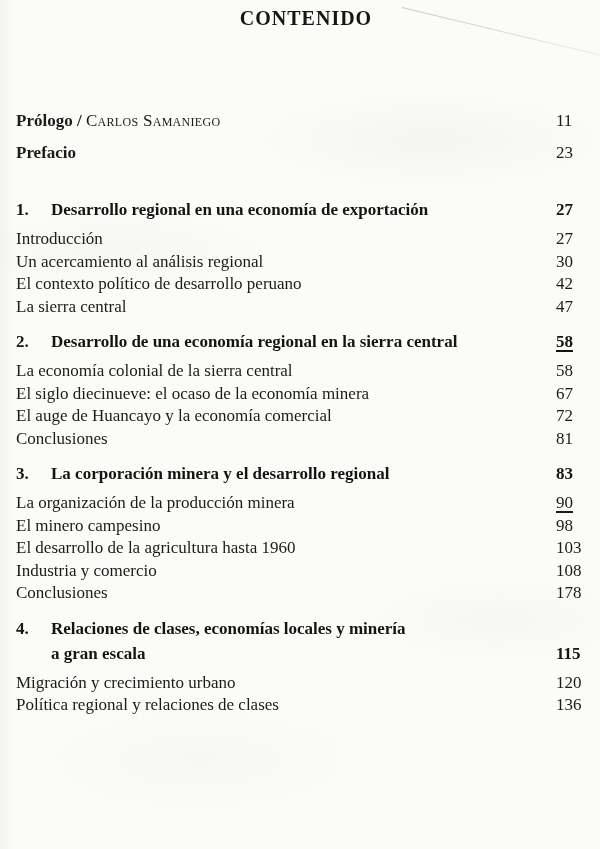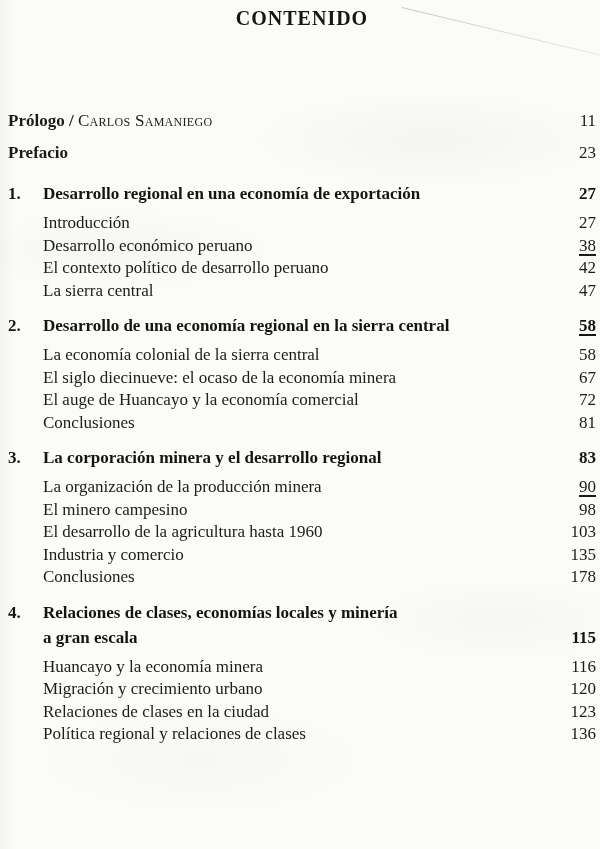--- a/index.html
+++ b/index.html
@@ -35,36 +35,36 @@
     width: 218px;
     height: 1px;
     background: linear-gradient(90deg, rgba(140,140,132,0.45), rgba(160,160,152,0.18));
     transform: rotate(13.5deg);
     transform-origin: left top;
     pointer-events: none;
   }
 
   .toc {
     position: relative;
-    padding: 0 4px 0 8px;
+    padding: 0 4px 0 16px;
   }
   .page-title {
     margin: 0;
     padding-top: 6px;
     text-align: center;
     font-size: 20px;
     line-height: 24px;
     font-weight: bold;
     letter-spacing: 1px;
     color: #151515;
   }
 
   .front-matter {
     margin-top: 75px;
-    margin-bottom: 12px;
+    margin-bottom: 28px;
   }
   .front-matter .row {
     line-height: 32px;
     font-size: 17px;
   }
   .front-label { font-weight: bold; }
   .front-author {
     font-variant: small-caps;
     font-weight: normal;
     letter-spacing: 0.3px;
@@ -77,34 +77,33 @@
   .row .num {
     flex: none;
     width: 35px;
     align-self: flex-start;
     font-weight: bold;
   }
   .row .label { flex: 1 1 auto; }
   .row .pg {
     flex: none;
     min-width: 40px;
-    text-align: right;
+    text-align: left;
     white-space: nowrap;
   }
 
   .chapter { margin-top: 11px; }
   .chapter .heading-row {
     font-size: 17px;
     line-height: 25px;
     font-weight: bold;
     color: #141414;
     margin-bottom: 6px;
   }
   .chapter .items {
-    margin-left: 35px;
     font-size: 17px;
     line-height: 22.5px;
   }
   .items .row .pg { font-weight: normal; }
 
   .pg-underline {
     text-decoration: underline;
     text-underline-offset: 3px;
     text-decoration-thickness: 1.5px;
   }
@@ -137,22 +136,22 @@
           <span class="num">1.</span>
           <span class="label"><span>Desarrollo regional en una economía de exportación</span></span>
           <span class="pg">27</span>
         </div>
         <div class="items">
           <div class="row">
             <span class="label">Introducción</span>
             <span class="pg">27</span>
           </div>
           <div class="row">
-            <span class="label">Desarrollo económico peruano</span>
-            <span class="pg pg-underline">38</span>
+            <span class="label">Un acercamiento al análisis regional</span>
+            <span class="pg">30</span>
           </div>
           <div class="row">
             <span class="label">El contexto político de desarrollo peruano</span>
             <span class="pg">42</span>
           </div>
           <div class="row">
             <span class="label">La sierra central</span>
             <span class="pg">47</span>
           </div>
         </div>
@@ -196,48 +195,40 @@
           <div class="row">
             <span class="label">El minero campesino</span>
             <span class="pg">98</span>
           </div>
           <div class="row">
             <span class="label">El desarrollo de la agricultura hasta 1960</span>
             <span class="pg">103</span>
           </div>
           <div class="row">
             <span class="label">Industria y comercio</span>
-            <span class="pg">135</span>
+            <span class="pg">108</span>
           </div>
           <div class="row">
             <span class="label">Conclusiones</span>
             <span class="pg">178</span>
           </div>
         </div>
       </div>
       <div class="chapter">
         <div class="row heading-row">
           <span class="num">4.</span>
           <span class="label"><span>Relaciones de clases, economías locales y minería</span><br><span>a gran escala</span></span>
           <span class="pg">115</span>
         </div>
         <div class="items">
           <div class="row">
-            <span class="label">Huancayo y la economía minera</span>
-            <span class="pg">116</span>
-          </div>
-          <div class="row">
             <span class="label">Migración y crecimiento urbano</span>
             <span class="pg">120</span>
           </div>
           <div class="row">
-            <span class="label">Relaciones de clases en la ciudad</span>
-            <span class="pg">123</span>
-          </div>
-          <div class="row">
             <span class="label">Política regional y relaciones de clases</span>
             <span class="pg">136</span>
           </div>
         </div>
       </div>
     </div>
 
 </div>
 
 </body></html>

